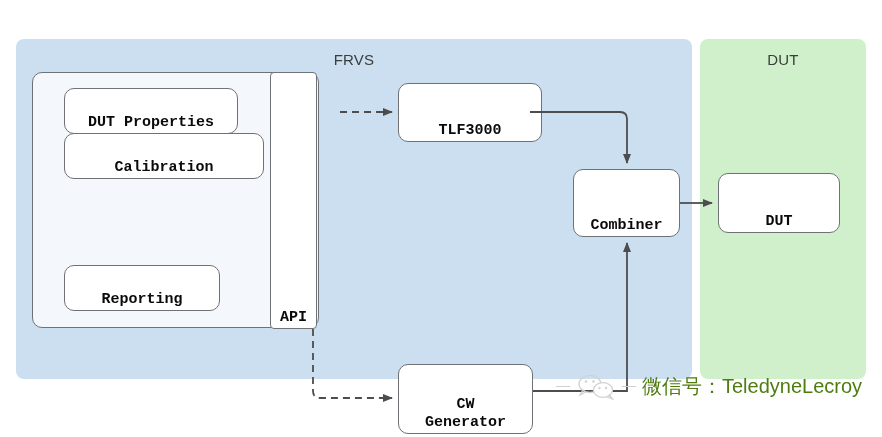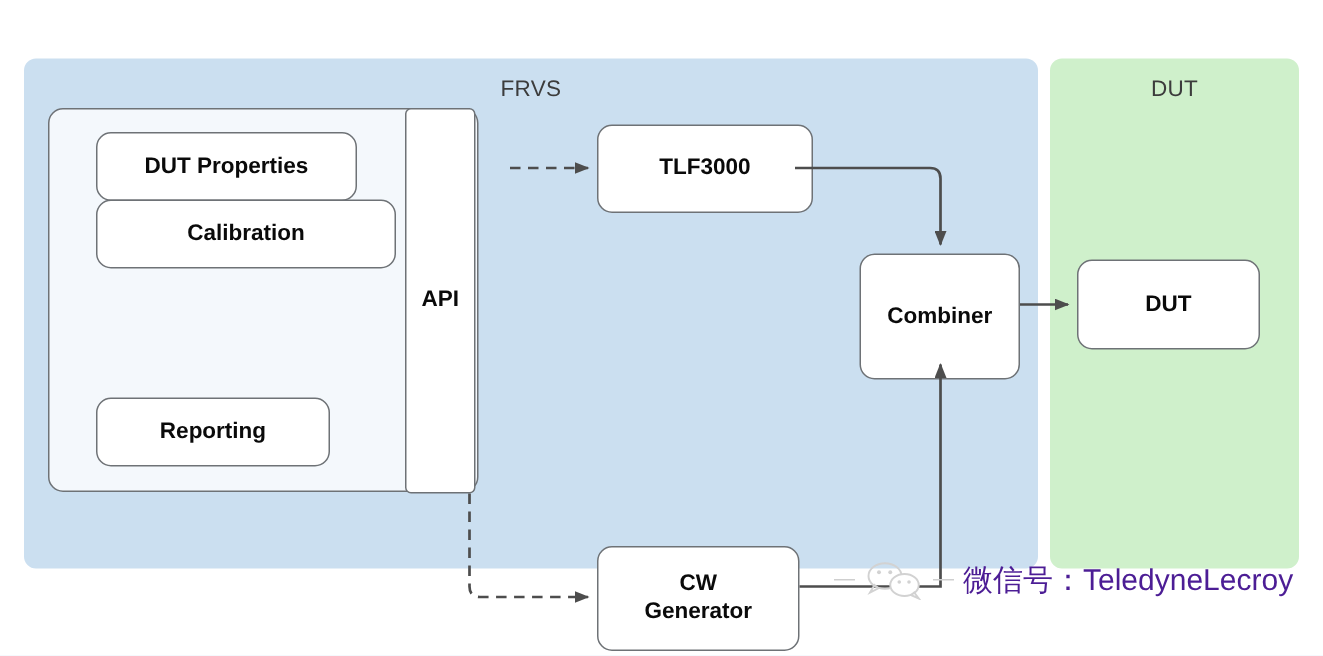--- a/index.html
+++ b/index.html
@@ -66,28 +66,28 @@
   }
 
   
   .node {
     position: absolute;
     background: #ffffff;
     border: 1.4px solid #6e7276;
     border-radius: 10px;
     box-sizing: border-box;
     display: flex;
-    align-items: center;
+    align-items: flex-end;
     justify-content: center;
     text-align: center;
     font-weight: bold;
     font-size: 15px;
     color: #0a0a0a;
     line-height: 1.25;
-    font-family: Liberation Sans, sans-serif;
+    font-family: Liberation Mono, monospace;
   }
 
   #node-dut-properties { left: 64px;  top: 88px;  width: 174px; height: 46px; }
   #node-calibration    { left: 64px;  top: 133px; width: 200px; height: 46px; }
   #node-tests          { left: 64px;  top: 206px; width: 174px; height: 46px; }
   #node-reporting      { left: 64px;  top: 265px; width: 156px; height: 46px; }
 
   #node-api {
     left: 270px;
     top: 72px;
@@ -99,21 +99,21 @@
   #node-tlf3000 {
     left: 398px;
     top: 83px;
     width: 144px;
     height: 59px;
   }
   #node-combiner {
     left: 573px;
     top: 169px;
     width: 107px;
-    height: 84px;
+    height: 68px;
   }
   #node-dut {
     left: 718px;
     top: 173px;
     width: 122px;
     height: 60px;
   }
   #node-cw-generator {
     left: 398px;
     top: 364px;
@@ -143,21 +143,21 @@
     font-size: 20px;
     font-family: "Liberation Sans", sans-serif;
     white-space: nowrap;
     user-select: none;
   }
   #watermark .wm-dash {
     width: 14px;
     height: 1.5px;
     background: #cfcfcf;
   }
-  #watermark .wm-text { color: #4c1d95; }
+  #watermark .wm-text { color: #4d7c0f; }
 </style>
 </head>
 <body>
 
 <div id="canvas">
 
   <div class="panel" id="frvs-panel">
     <div class="panel-title">FRVS</div>
   </div>
 

